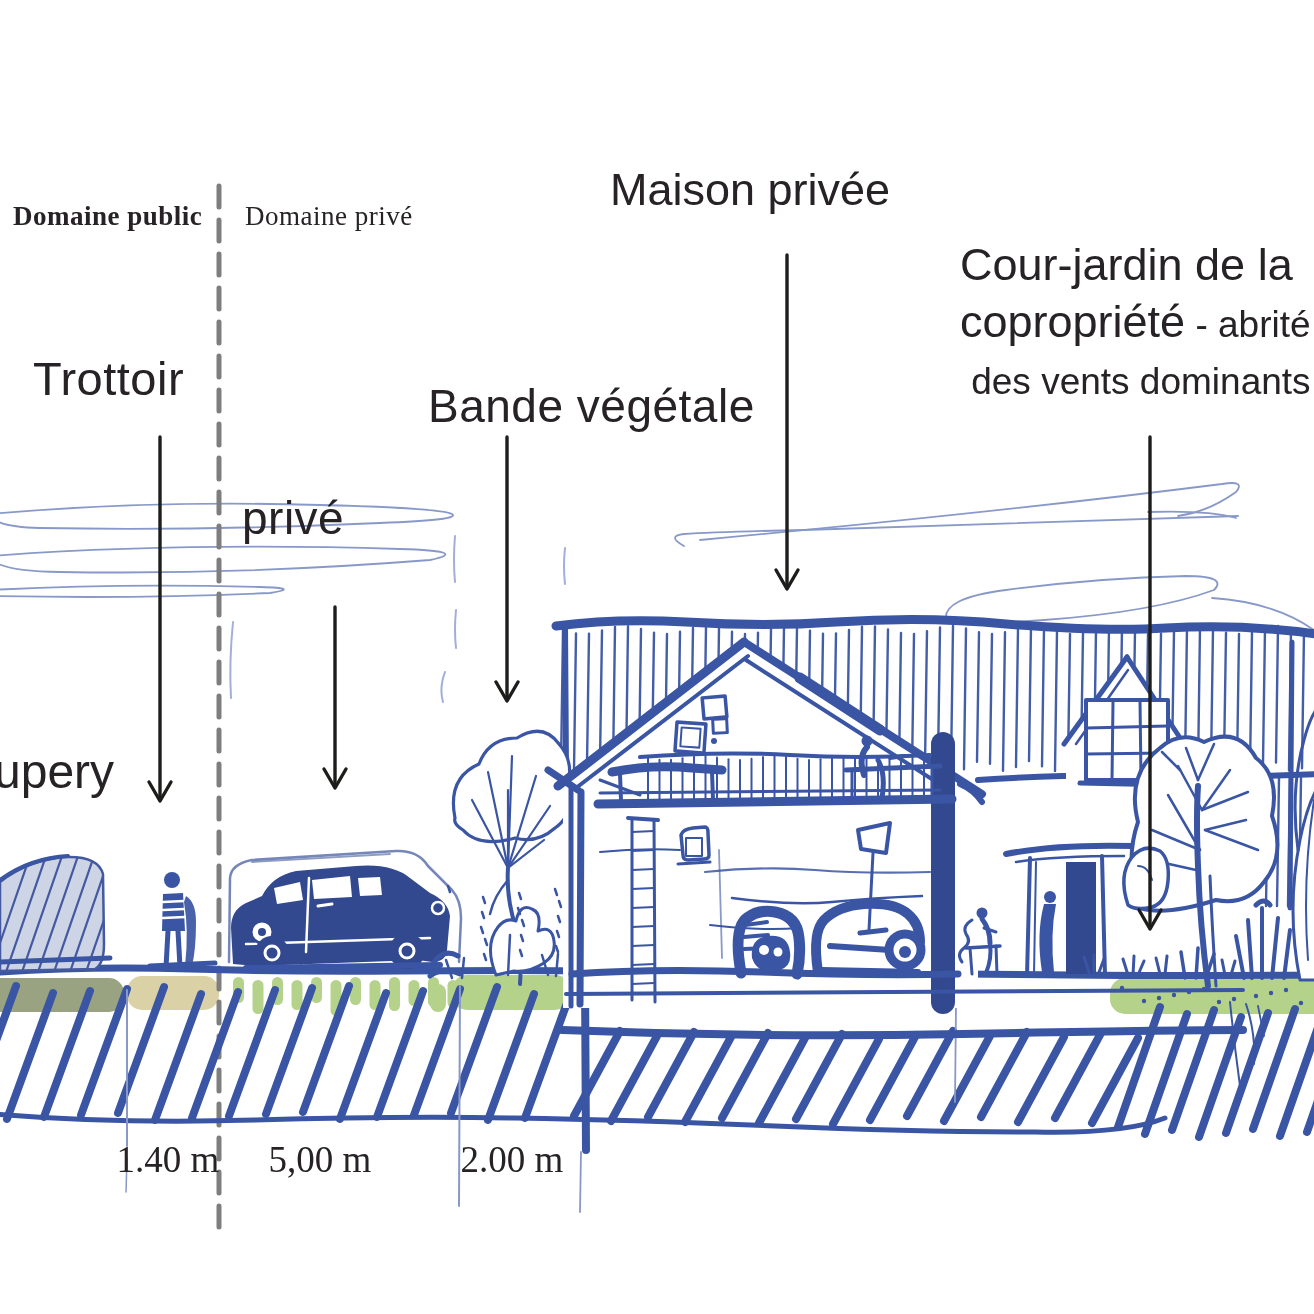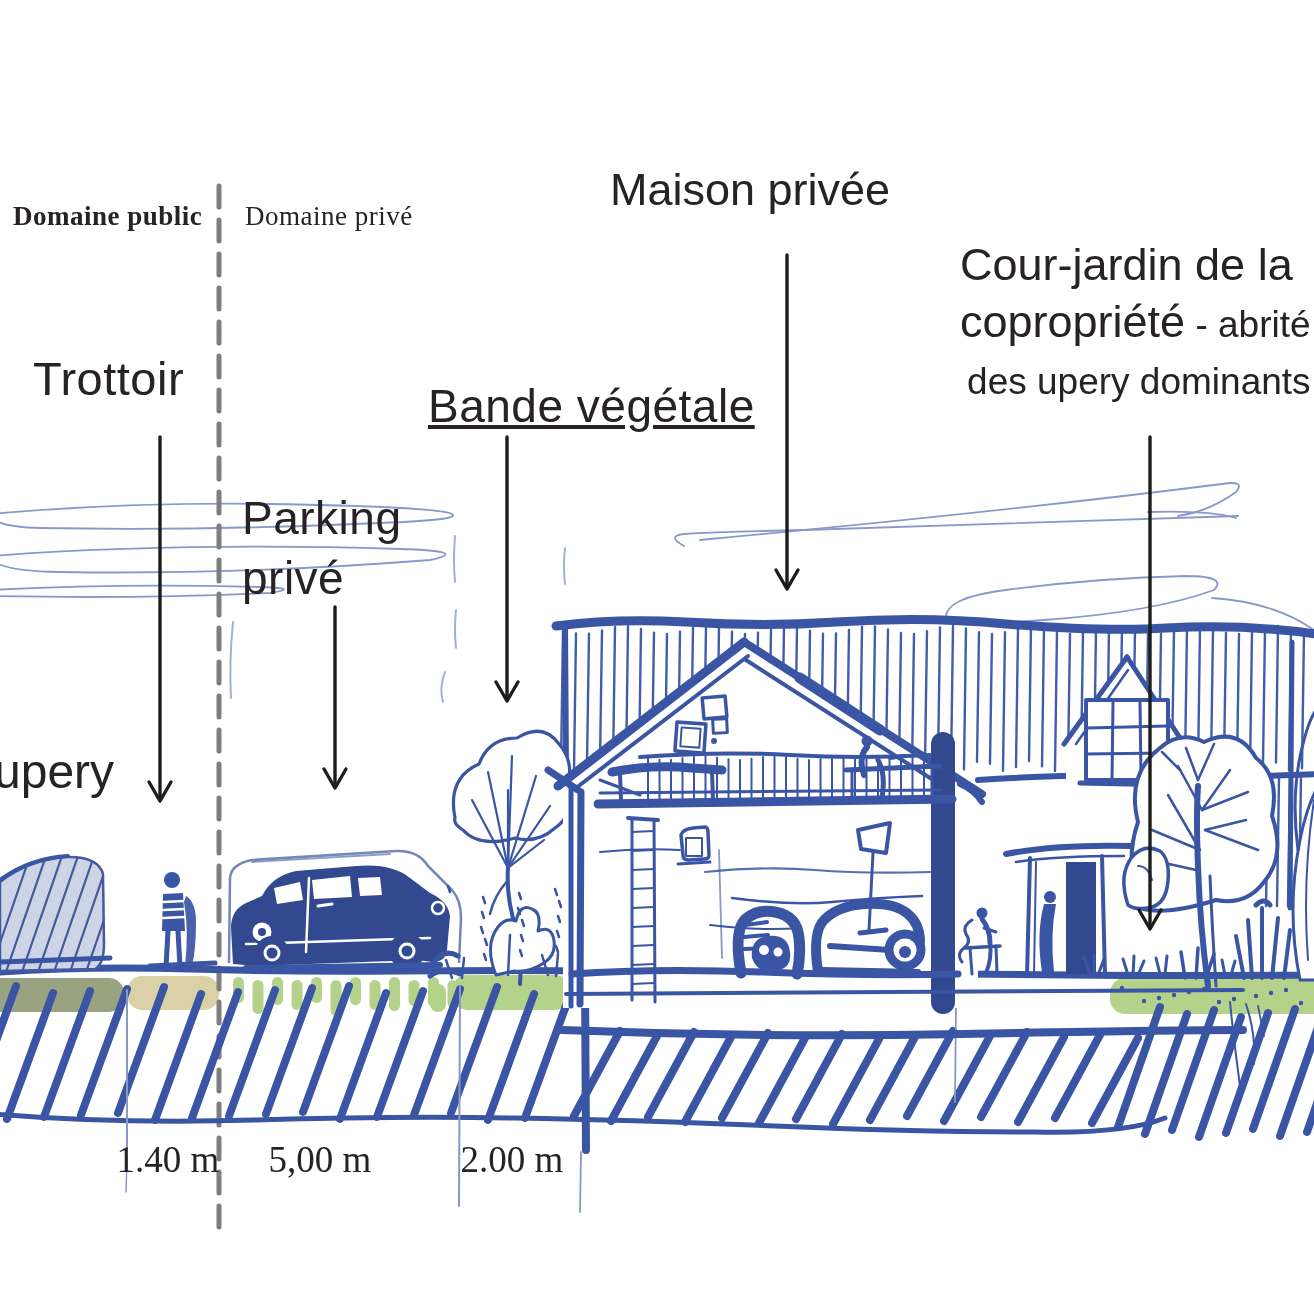--- a/index.html
+++ b/index.html
@@ -13,21 +13,21 @@
   .lbl{position:absolute;color:#262226;white-space:nowrap;}
   .serif{font-family:"Liberation Serif","DejaVu Serif",serif;}
   .sans-big{font-size:46px;letter-spacing:.5px;font-weight:400;}
   .domain-lbl{font-size:27px;letter-spacing:.5px;}
   .dim-lbl{font-size:37px;width:140px;text-align:center;}
   #lbl-maison{left:520px;top:131px;width:460px;text-align:center;line-height:53px;font-size:45px;margin-top:32px;}
   #lbl-cour{left:960px;top:236px;line-height:57px;font-size:45px;}
   #lbl-cour .small{font-size:37px;text-align:right;}
   #lbl-trottoir{left:33px;top:351px;font-size:47px;text-align:center;}
   #lbl-parking{left:242px;top:488px;line-height:60px;}
-  #lbl-bande{left:428px;top:379px;text-decoration:underline;}
+  #lbl-bande{left:428px;top:379px;}
   #lbl-street{left:-6px;top:744px;font-size:48px;}
   #lbl-dompub{left:13px;top:201px;font-weight:bold;}
   #lbl-dompriv{left:245px;top:201px;}
   #dim-1{left:98px;top:1138px;}
   #dim-2{left:250px;top:1138px;}
   #dim-3{left:442px;top:1138px;}
 </style>
 </head>
 <body>
 
@@ -555,27 +555,26 @@
 <div class="lbl serif domain-lbl" id="lbl-dompub">Domaine public</div>
 <div class="lbl serif domain-lbl" id="lbl-dompriv">Domaine privé</div>
 
 <div class="lbl" id="lbl-maison">
   <div>Maison privée</div>
 </div>
 
 <div class="lbl" id="lbl-cour">
   <div>Cour-jardin de la</div>
   <div><span>copropriété</span><span class="small"> - abrité</span></div>
-  <div class="small">des upery dominants</div>
+  <div class="small">des vents dominants</div>
 </div>
 
 <div class="lbl sans-big" id="lbl-trottoir">Trottoir</div>
 
 <div class="lbl sans-big" id="lbl-parking">
-  <div>Parking</div>
   <div>privé</div>
 </div>
 
 <div class="lbl sans-big" id="lbl-bande">Bande végétale</div>
 
 <div class="lbl" id="lbl-street">upery</div>
 
 <div class="lbl serif dim-lbl" id="dim-1">1.40 m</div>
 <div class="lbl serif dim-lbl" id="dim-2">5,00 m</div>
 <div class="lbl serif dim-lbl" id="dim-3">2.00 m</div>

